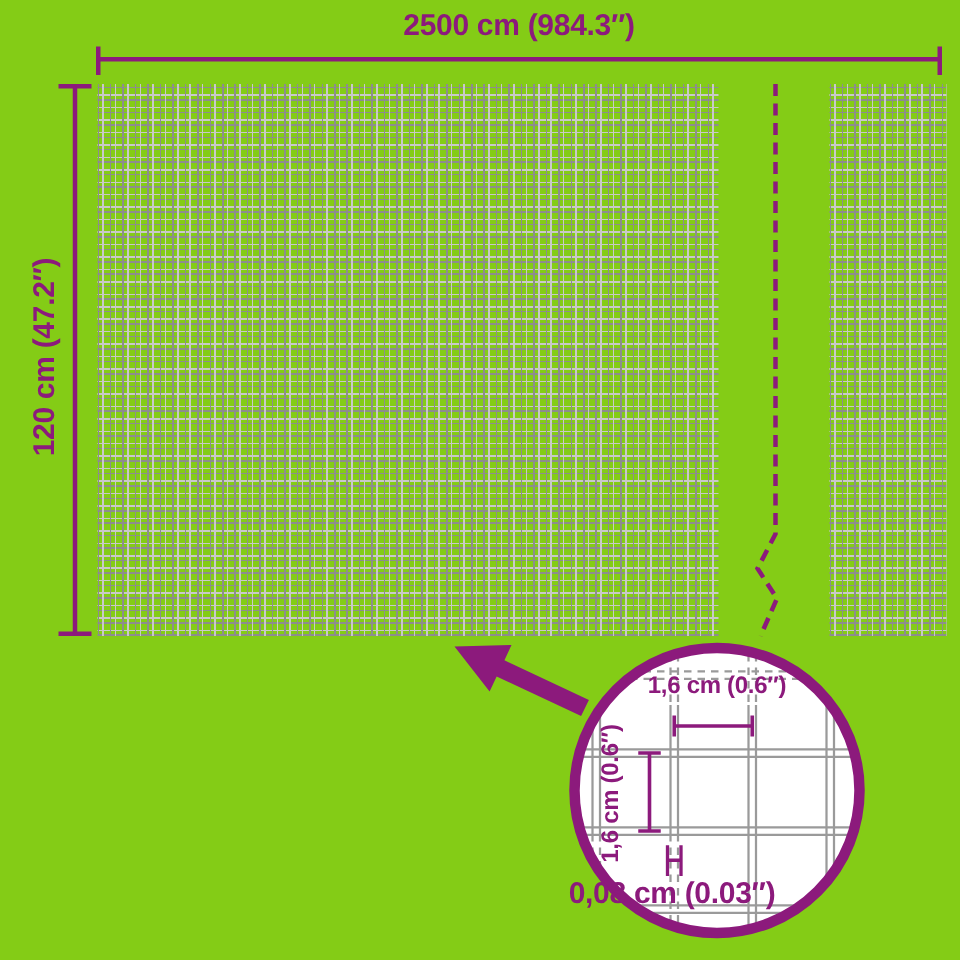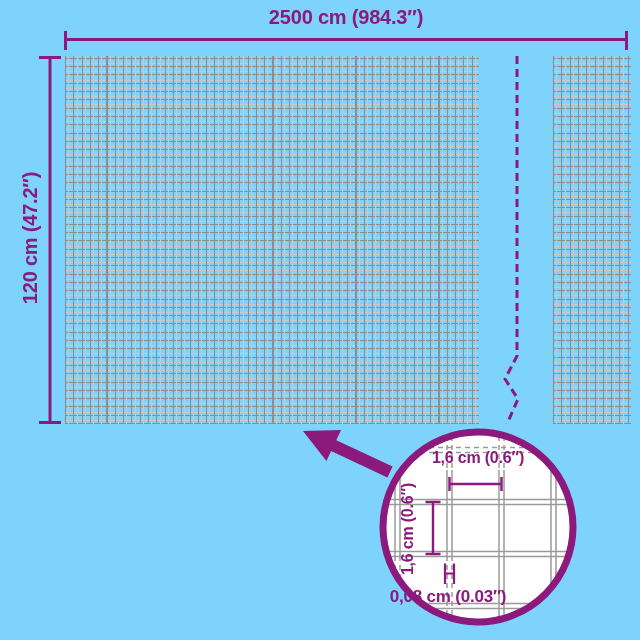--- a/index.html
+++ b/index.html
@@ -1,37 +1,37 @@
 <!DOCTYPE html>
 <html><head>
 <meta charset="utf-8">
 <style>
   html,body{margin:0;padding:0;background:#fff;}
   .stage{
-    position:relative;width:640px;height:640px;background:#7dd3fc;overflow:hidden;
+    position:relative;width:640px;height:640px;background:#84cc16;overflow:hidden;
     font-family:"Liberation Sans",sans-serif;
   }
   .mesh{
     position:absolute;
     background-image:
       repeating-linear-gradient(90deg,#8d8d8d 0px,#8d8d8d 1px,transparent 1px,transparent 3.2px,#c9c9c9 3.2px,#c9c9c9 4.2px,transparent 4.2px,transparent 8.3px),
       repeating-linear-gradient(0deg,#8d8d8d 0px,#8d8d8d 1px,transparent 1px,transparent 3.2px,#c9c9c9 3.2px,#c9c9c9 4.2px,transparent 4.2px,transparent 8.3px);
   }
   .mesh-main{left:65px;top:56px;width:414px;height:368px;}
   .mesh-right{left:553px;top:56px;width:78px;height:368px;}
   svg.overlay{position:absolute;left:0;top:0;}
   .label{
     position:absolute;color:#8c1a7c;font-weight:bold;white-space:nowrap;
     letter-spacing:-0.2px;line-height:1;
   }
   .label-top{left:346px;top:17px;transform:translate(-50%,-50%);font-size:20px;}
   .label-left{left:30px;top:238px;transform:translate(-50%,-50%) rotate(-90deg);font-size:20px;}
   .label-mag-h{left:478px;top:458px;transform:translate(-50%,-50%);font-size:16px;}
   .label-mag-v{left:408px;top:529px;transform:translate(-50%,-50%) rotate(-90deg);font-size:16px;}
-  .label-mag-t{left:448px;top:596px;transform:translate(-50%,-50%);font-size:17px;}
+  .label-mag-t{left:448px;top:596px;transform:translate(-50%,-50%);font-size:20px;}
 </style>
 </head>
 <body>
 
 <div class="stage">
 
   <div class="mesh mesh-main"></div>
   <div class="mesh mesh-right"></div>
 
   <svg class="overlay" width="640" height="640" viewBox="0 0 640 640">

